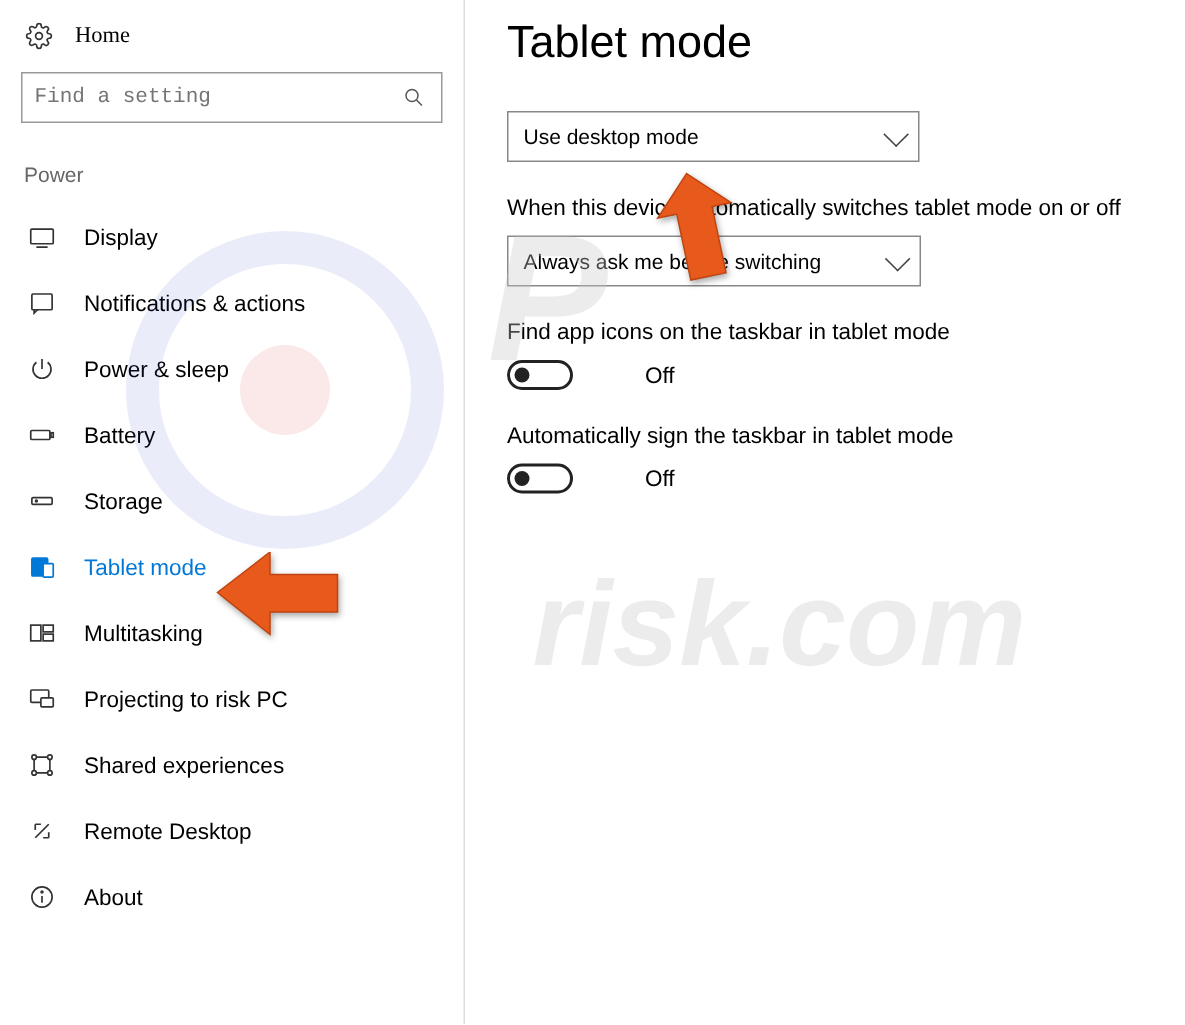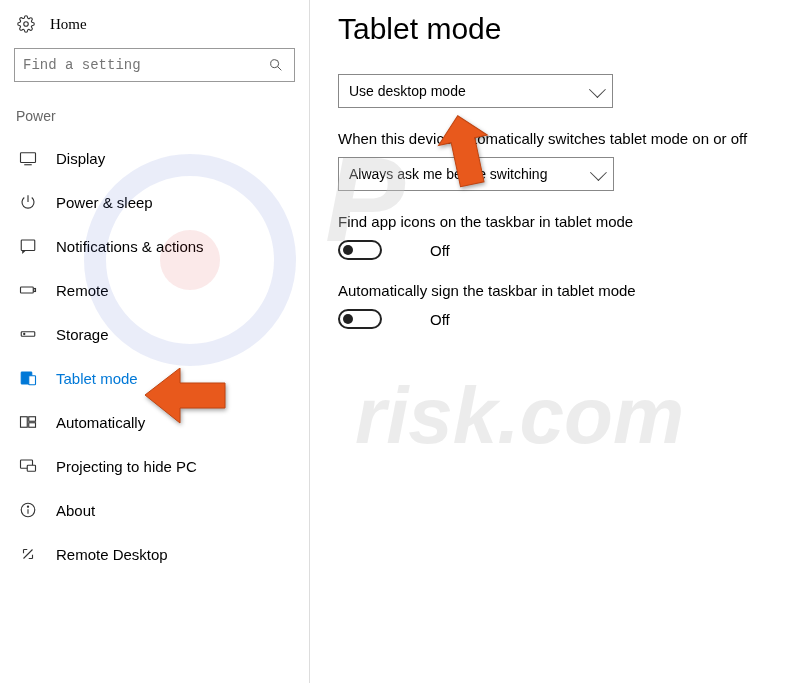--- a/index.html
+++ b/index.html
@@ -171,45 +171,45 @@
             <rect x="2" y="5" width="20" height="13" rx="1"></rect>
             <line x1="7" y1="21" x2="17" y2="21"></line>
           </svg>
       </span>
       <span>Display</span>
     </div>
 
     <div class="nav-item">
       <span class="icon-slot">
         <svg viewBox="0 0 24 24" width="18" height="18" fill="none" stroke="#333" stroke-width="1.5">
+            <rect x="3" y="4" width="18" height="14" rx="1"></rect>
+            <path d="M8 18l-3 3v-3"></path>
+          </svg>
+      </span>
+      <span>Notifications &amp; actions</span>
+    </div>
+
+    <div class="nav-item">
+      <span class="icon-slot">
+        <svg viewBox="0 0 24 24" width="18" height="18" fill="none" stroke="#333" stroke-width="1.5">
             <path d="M12 3v9"></path>
             <path d="M7 6a8 8 0 1 0 10 0"></path>
           </svg>
       </span>
       <span>Power &amp; sleep</span>
     </div>
 
     <div class="nav-item">
       <span class="icon-slot">
         <svg viewBox="0 0 24 24" width="18" height="18" fill="none" stroke="#333" stroke-width="1.5">
-            <rect x="3" y="4" width="18" height="14" rx="1"></rect>
-            <path d="M8 18l-3 3v-3"></path>
-          </svg>
-      </span>
-      <span>Notifications &amp; actions</span>
-    </div>
-
-    <div class="nav-item">
-      <span class="icon-slot">
-        <svg viewBox="0 0 24 24" width="18" height="18" fill="none" stroke="#333" stroke-width="1.5">
             <rect x="2" y="8" width="17" height="8" rx="1"></rect>
             <rect x="20" y="10" width="2" height="4"></rect>
           </svg>
       </span>
-      <span>Remote</span>
+      <span>Battery</span>
     </div>
 
     <div class="nav-item">
       <span class="icon-slot">
         <svg viewBox="0 0 24 24" width="18" height="18" fill="none" stroke="#333" stroke-width="1.5">
             <rect x="3" y="9" width="18" height="6" rx="1"></rect>
             <circle cx="7" cy="12" r="0.8" fill="#333"></circle>
           </svg>
       </span>
       <span>Storage</span>
@@ -226,52 +226,64 @@
     </div>
 
     <div class="nav-item">
       <span class="icon-slot">
         <svg viewBox="0 0 24 24" width="18" height="18" fill="none" stroke="#333" stroke-width="1.5">
             <rect x="2" y="5" width="9" height="14"></rect>
             <rect x="13" y="5" width="9" height="6"></rect>
             <rect x="13" y="13" width="9" height="6"></rect>
           </svg>
       </span>
-      <span>Automatically</span>
+      <span>Multitasking</span>
     </div>
 
     <div class="nav-item">
       <span class="icon-slot">
         <svg viewBox="0 0 24 24" width="18" height="18" fill="none" stroke="#333" stroke-width="1.5">
             <rect x="2" y="4" width="16" height="11" rx="1"></rect>
             <rect x="11" y="11" width="11" height="8" rx="1" fill="#fff"></rect>
           </svg>
       </span>
-      <span>Projecting to hide PC</span>
-    </div>
-
+      <span>Projecting to risk PC</span>
+    </div>
+
+    <div class="nav-item">
+      <span class="icon-slot">
+        <svg viewBox="0 0 24 24" width="18" height="18" fill="none" stroke="#333" stroke-width="1.5">
+            <circle cx="5" cy="5" r="2"></circle>
+            <circle cx="19" cy="5" r="2"></circle>
+            <circle cx="5" cy="19" r="2"></circle>
+            <circle cx="19" cy="19" r="2"></circle>
+            <path d="M7 5h10M5 7v10M19 7v10M7 19h10"></path>
+          </svg>
+      </span>
+      <span>Shared experiences</span>
+    </div>
+
+    <div class="nav-item">
+      <span class="icon-slot">
+        <svg viewBox="0 0 24 24" width="18" height="18" fill="none" stroke="#333" stroke-width="1.5">
+            <path d="M6 18l12-12M6 6h5M6 6v5M18 18h-5M18 18v-5"></path>
+          </svg>
+      </span>
+      <span>Remote Desktop</span>
+    </div>
 
     <div class="nav-item">
       <span class="icon-slot">
         <svg viewBox="0 0 24 24" width="18" height="18" fill="none" stroke="#333" stroke-width="1.5">
             <circle cx="12" cy="12" r="9"></circle>
             <line x1="12" y1="11" x2="12" y2="17"></line>
             <circle cx="12" cy="7.5" r="0.8" fill="#333"></circle>
           </svg>
       </span>
       <span>About</span>
-    </div>
-
-    <div class="nav-item">
-      <span class="icon-slot">
-        <svg viewBox="0 0 24 24" width="18" height="18" fill="none" stroke="#333" stroke-width="1.5">
-            <path d="M6 18l12-12M6 6h5M6 6v5M18 18h-5M18 18v-5"></path>
-          </svg>
-      </span>
-      <span>Remote Desktop</span>
     </div>
   </div>
 
   <div class="main">
     <div class="page-title">Tablet mode</div>
 
     <div class="setting-block">
       <div class="dropdown">
         <span>Use desktop mode</span>
         <span class="chev-down"></span>

